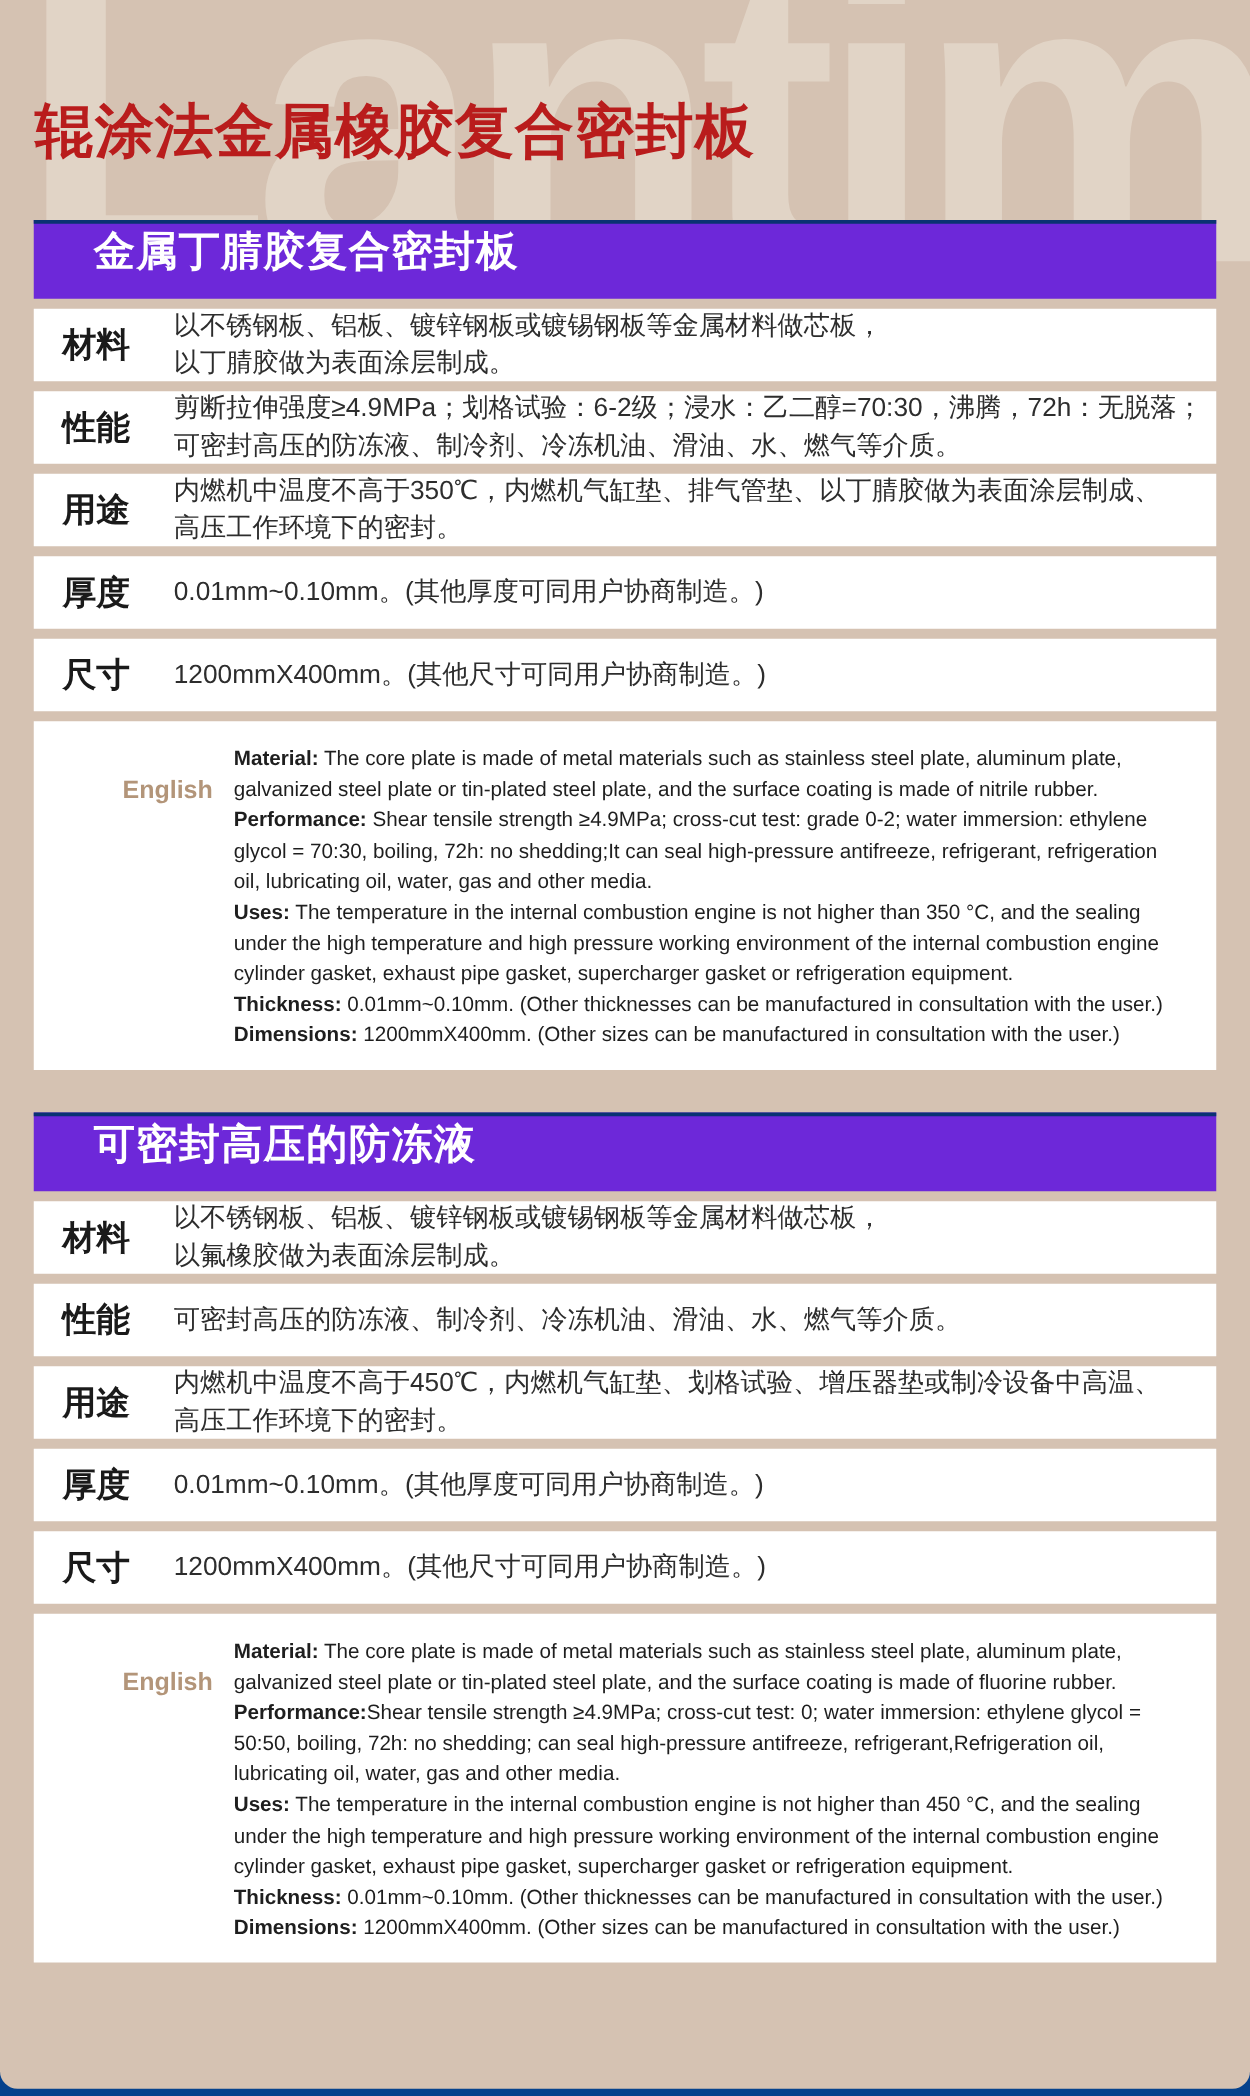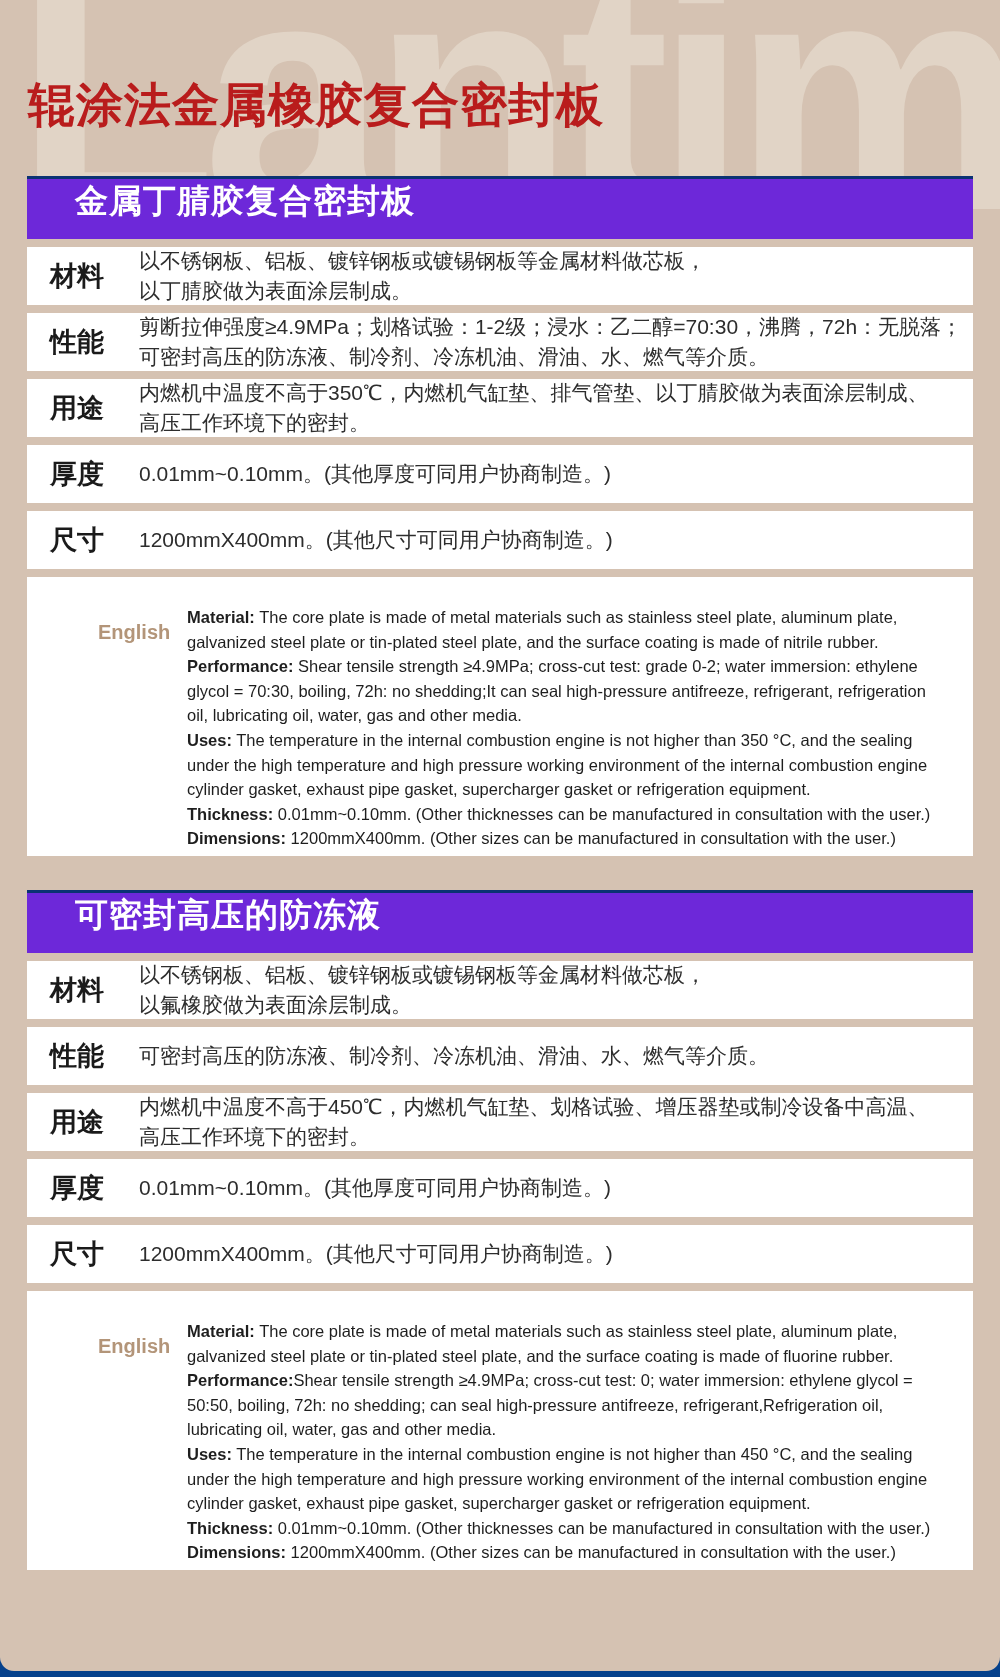--- a/index.html
+++ b/index.html
@@ -68,21 +68,21 @@
     font-size: 20px; font-weight: 700; color: #b39579;
   }
   .content {
     flex: 1; min-width: 0;
     padding-right: 28px;
     font-size: 21px; line-height: 30px; color: #2d2d2d;
   }
   .content .cline { display: block; white-space: nowrap; }
   .eng-content {
     flex: 1; min-width: 0;
-    padding: 28px 28px 15px 0;
+    padding: 18px 28px 15px 0;
     font-size: 16.5px; line-height: 24.6px; color: #1e1e1e;
   }
   .eng-content p { margin: 0; }
   .eng-content strong { font-weight: 700; }
 </style>
 </head>
 <body>
 
 <div class="page">
 
@@ -101,21 +101,21 @@
         <div class="lbl">材料</div>
         <div class="content">
           <span class="cline">以不锈钢板、铝板、镀锌钢板或镀锡钢板等金属材料做芯板，</span>
           <span class="cline">以丁腈胶做为表面涂层制成。</span>
         </div>
       </div>
 
       <div class="row">
         <div class="lbl">性能</div>
         <div class="content">
-          <span class="cline">剪断拉伸强度≥4.9MPa；划格试验：1-2级；浸水：乙二醇=70:30，沸腾，72h：无脱落；</span>
+          <span class="cline">剪断拉伸强度≥4.9MPa；划格试验：6-2级；浸水：乙二醇=70:30，沸腾，72h：无脱落；</span>
           <span class="cline">可密封高压的防冻液、制冷剂、冷冻机油、滑油、水、燃气等介质。</span>
         </div>
       </div>
 
       <div class="row">
         <div class="lbl">用途</div>
         <div class="content">
           <span class="cline">内燃机中温度不高于350℃，内燃机气缸垫、排气管垫、以丁腈胶做为表面涂层制成、</span>
           <span class="cline">高压工作环境下的密封。</span>
         </div>

